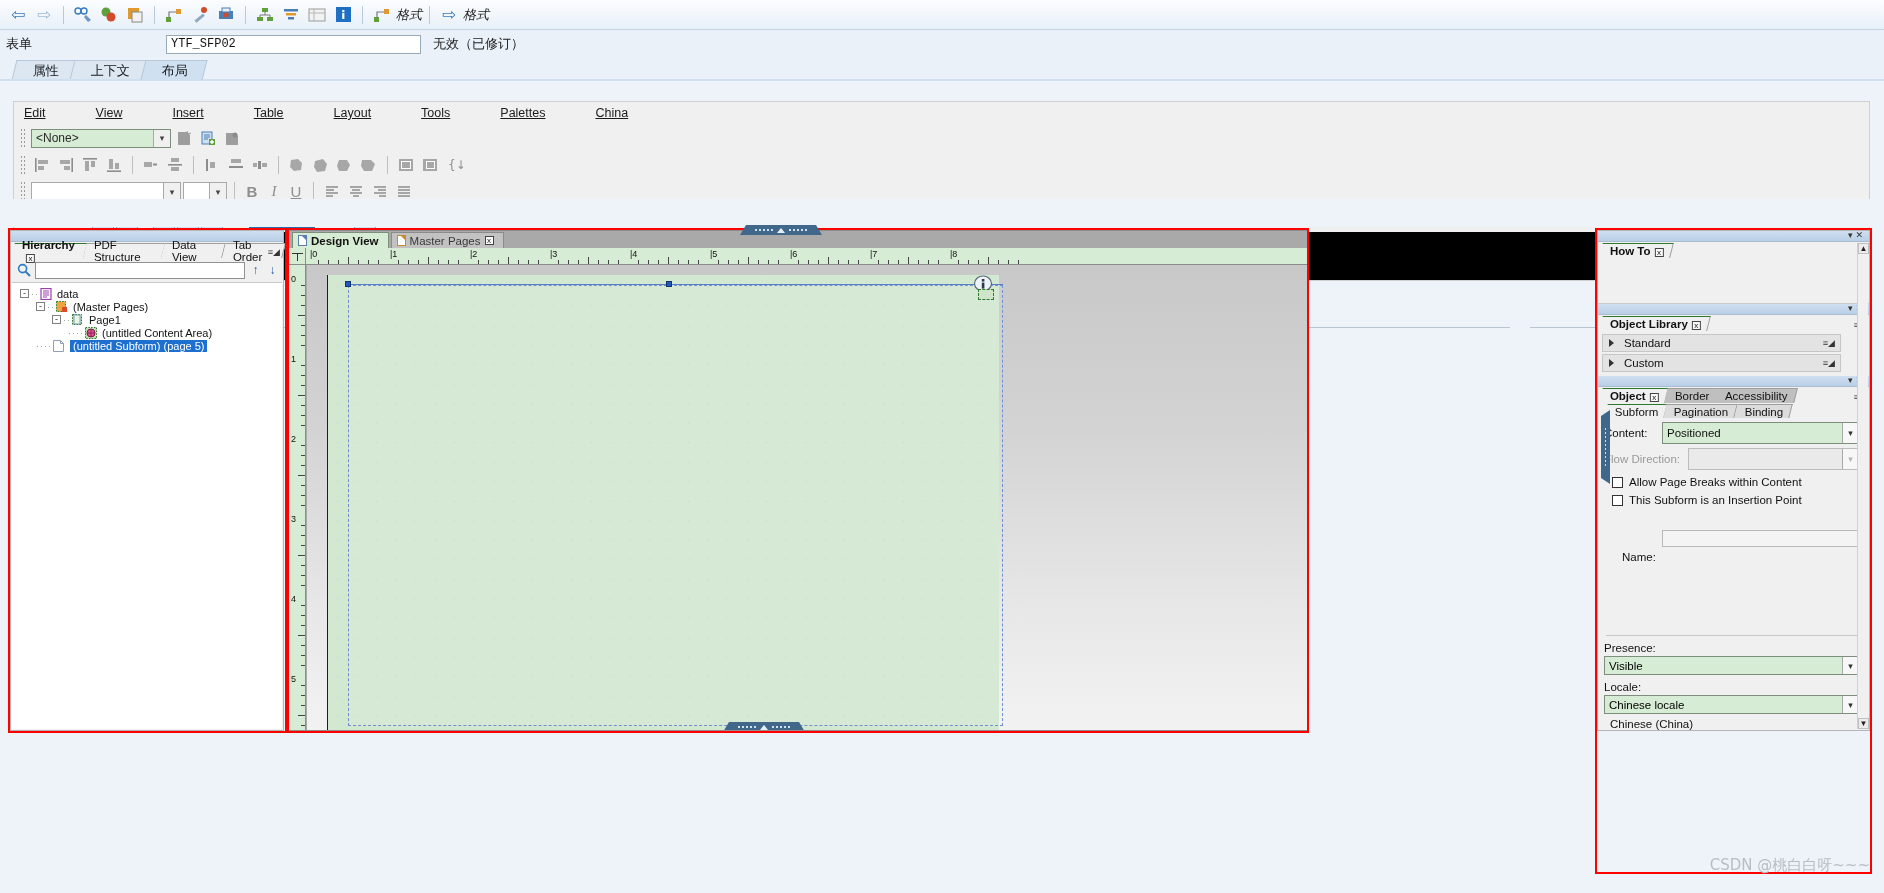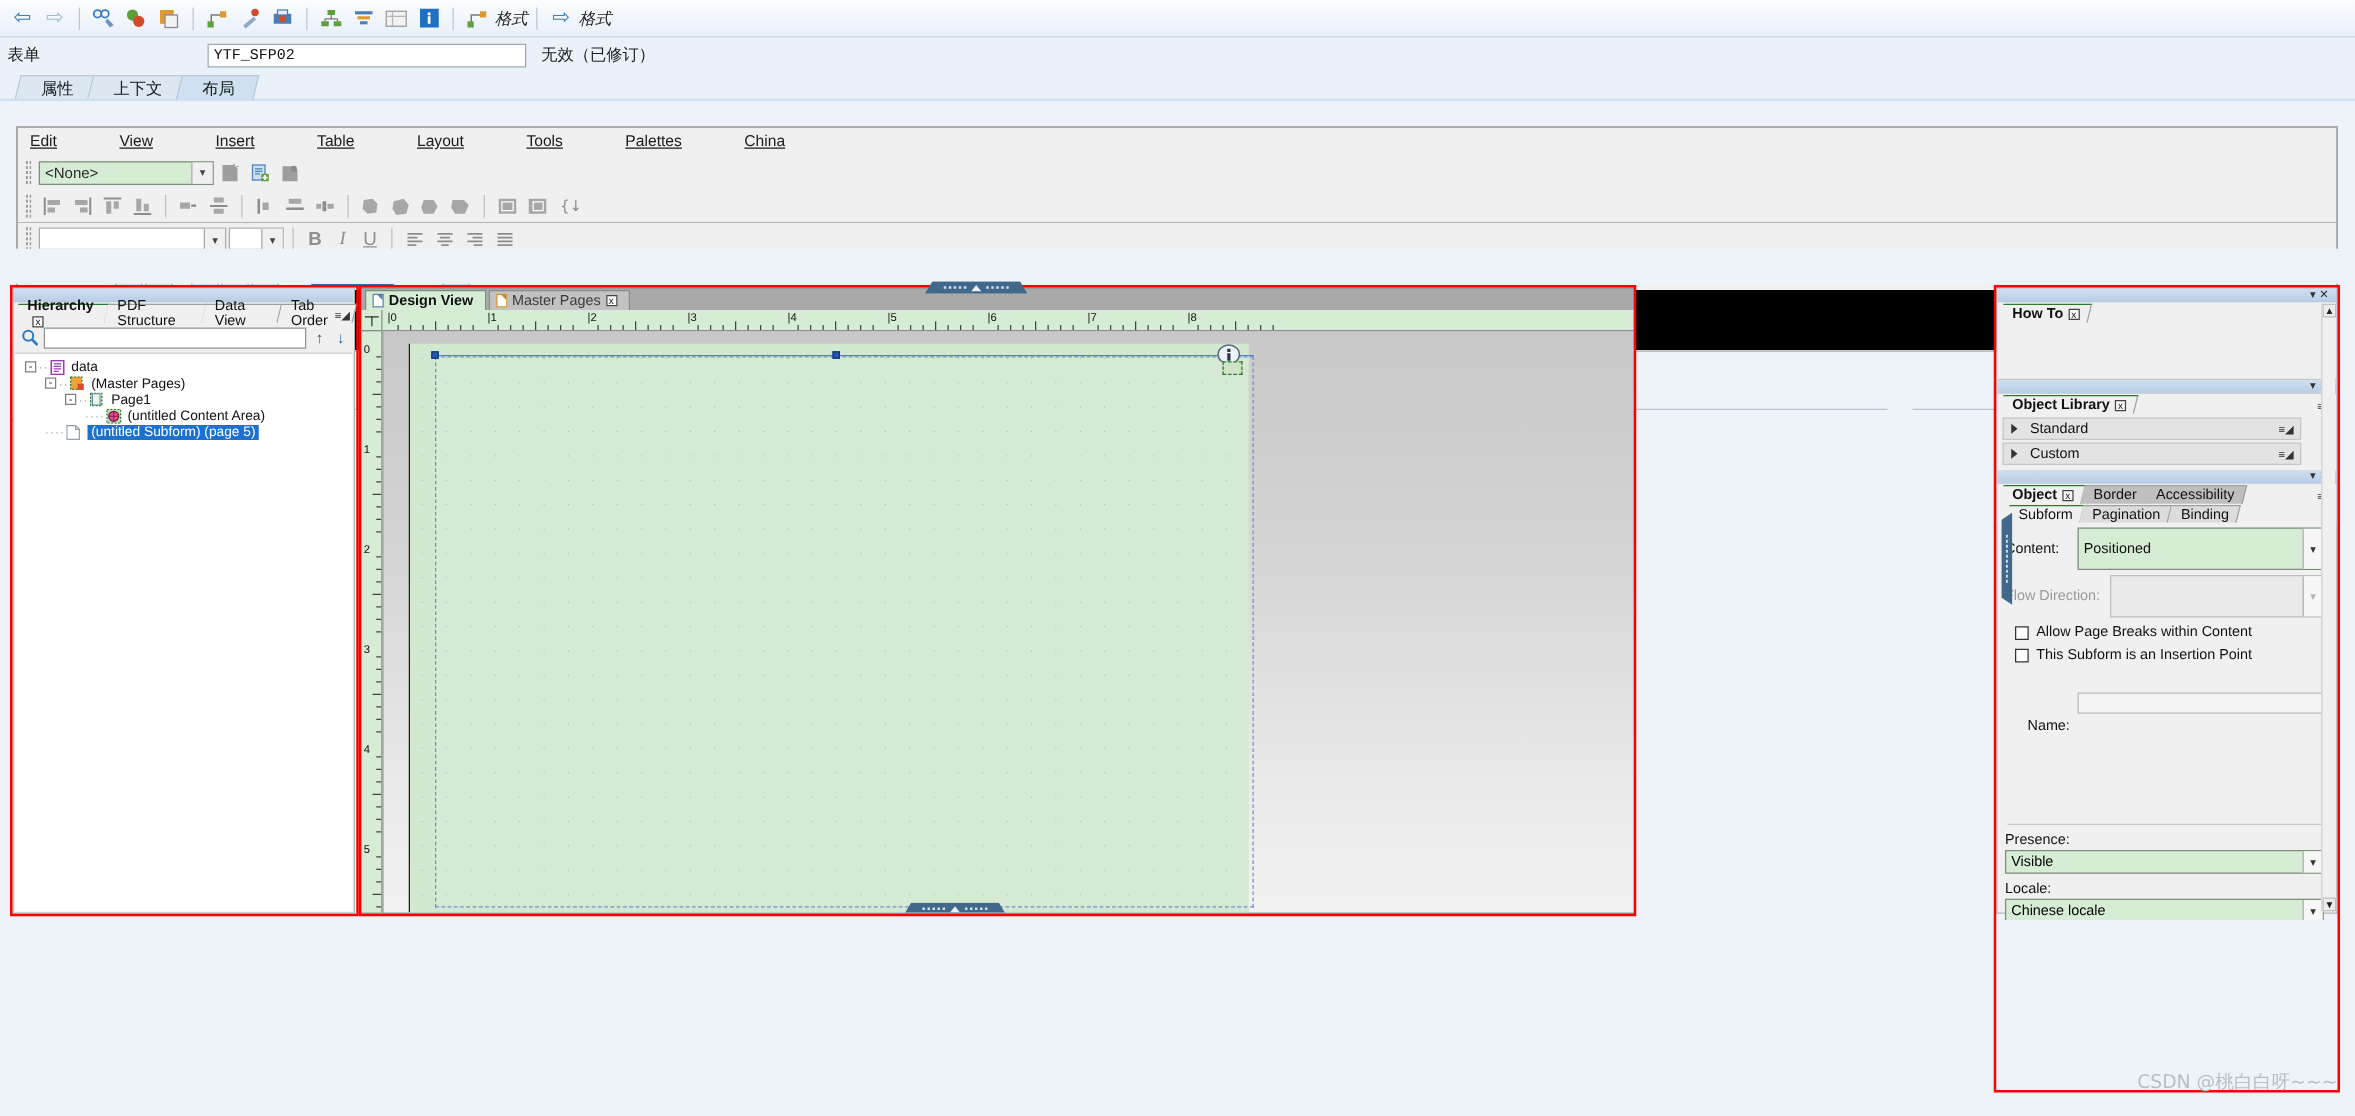--- a/index.html
+++ b/index.html
@@ -352,21 +352,21 @@
     padding: 0 7px 0 9px; background: #dcdcdc; border-top: 1px solid #9f9f9f;
     border-right: 1px solid #9f9f9f; transform: skewX(-14deg); margin-right: -1px;
   }
   .otab > span { transform: skewX(14deg); display: inline-block; }
   .otab.active { background: #f0f0f0; border-top-color: #2b7a2b; }
 
   .field-row { display: flex; align-items: center; padding: 4px 10px 0 6px; font-size: 11.5px; color: #111; }
   .field-row.dim { color: #9a9a9a; }
   .field-label { width: 58px; flex: 0 0 auto; }
   .dd {
-    flex: 1; height: 34px; background: #d7ecd5; border: 1px solid #7d8e7d;
+    flex: 1; height: 22px; background: #d7ecd5; border: 1px solid #7d8e7d;
     display: flex; align-items: center; padding-left: 4px; position: relative; font-size: 11.5px;
   }
   .dd.disabled { background: #eaeaea; border-color: #bdbdbd; color: #9a9a9a; }
   .dd-arrow {
     position: absolute; right: 0; top: 0; bottom: 0; width: 16px; background: #f7f7f7;
     border-left: 1px solid #a9a9a9; display: flex; align-items: center; justify-content: center;
     font-size: 9px; color: #333;
   }
   .dd.disabled .dd-arrow { color: #b5b5b5; }
   .cb-row { display: flex; align-items: center; gap: 6px; padding: 6px 0 0 14px; font-size: 11.5px; color: #111; }

